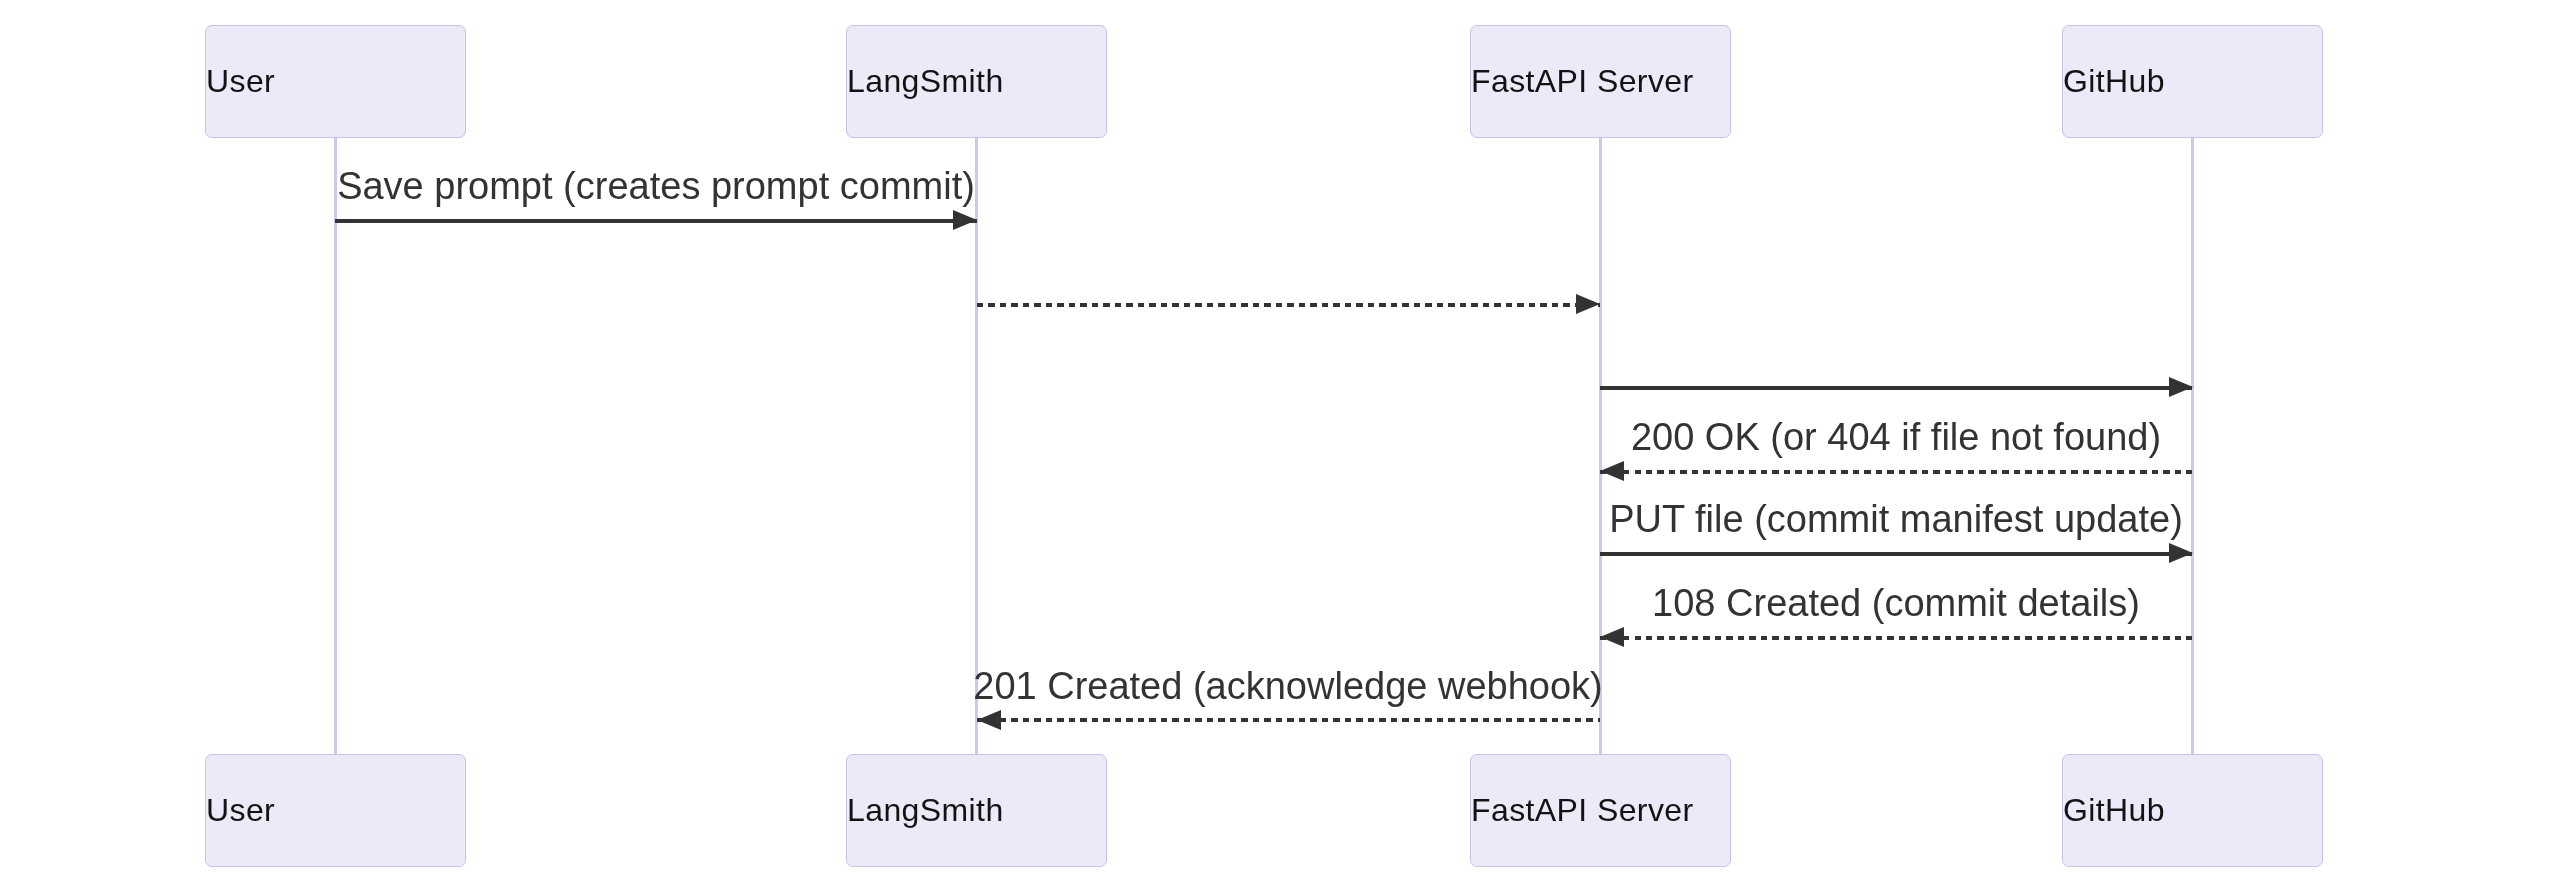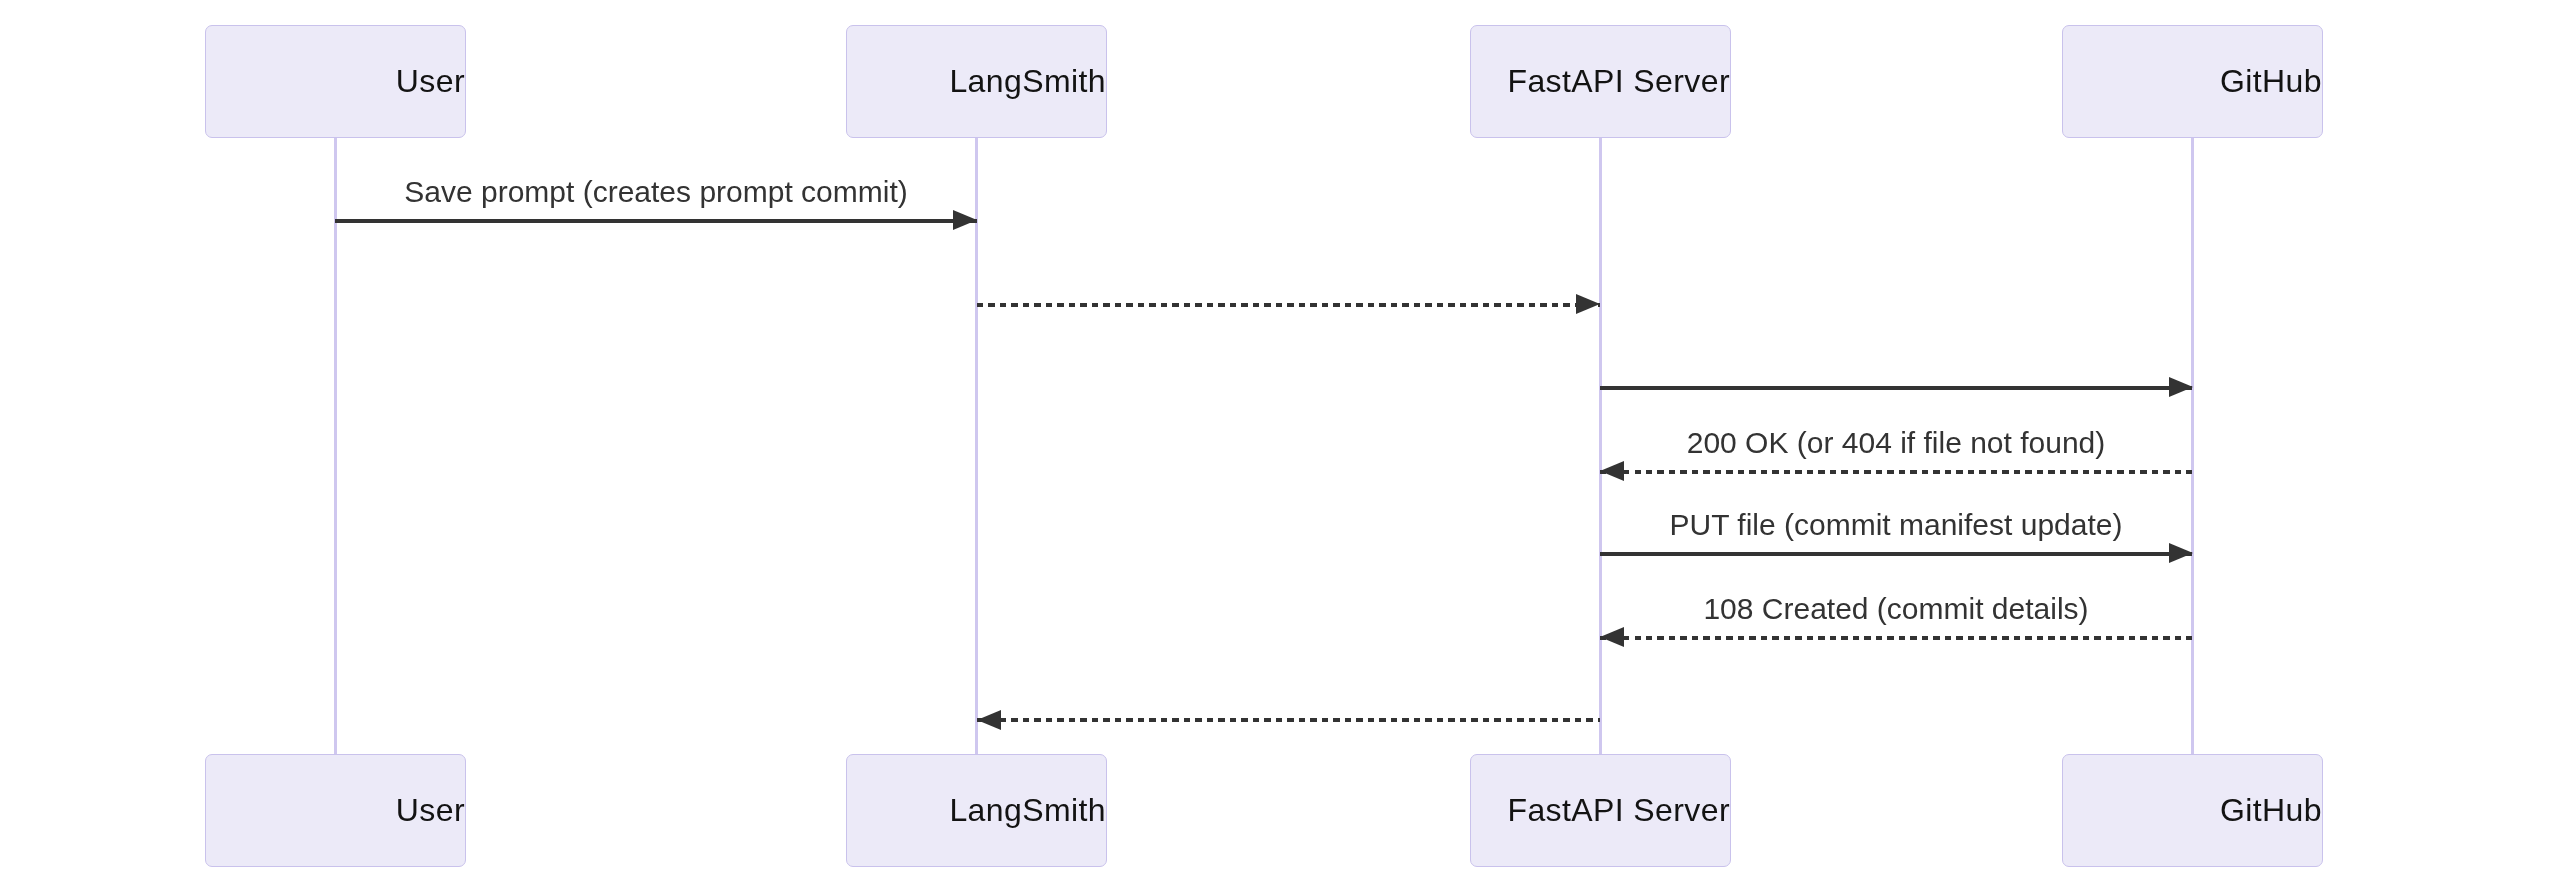--- a/index.html
+++ b/index.html
@@ -18,38 +18,38 @@
   .actor-box {
     position: absolute;
     box-sizing: border-box;
     width: 261px;
     height: 113px;
     background: #eceaf8;
     border: 1.8px solid #c9c2ec;
     border-radius: 7px;
     display: flex;
     align-items: center;
-    justify-content: flex-end;
+    justify-content: flex-start;
   }
   .actor-label {
     font-size: 32px;
     color: #131313;
     letter-spacing: 0.4px;
     white-space: nowrap;
   }
   .lifeline {
     position: absolute;
     width: 2.6px;
     background: #cfc7ef;
   }
   .msg-label {
     position: absolute;
     transform: translate(-50%, -100%);
     white-space: nowrap;
-    font-size: 30px;
+    font-size: 38px;
     color: #333333;
     line-height: 1.25;
   }
   .msg-line {
     position: absolute;
     height: 3.5px;
   }
   .msg-line.solid { background: #333333; }
   .msg-line.dashed {
     background: repeating-linear-gradient(90deg, #333333 0 6.2px, transparent 6.2px 11.5px);
@@ -107,14 +107,15 @@
     <div class="arrowhead left" style="top: 461px; left: 1600px;"></div>
     <div class="msg-label" style="left: 1896px; top: 461px;">200 OK (or 404 if file not found)</div>
     <div class="msg-line solid" style="left: 1600px; width: 592px; top: 552px;"></div>
     <div class="arrowhead right" style="top: 543px; left: 2169px;"></div>
     <div class="msg-label" style="left: 1896px; top: 543px;">PUT file (commit manifest update)</div>
     <div class="msg-line dashed" style="left: 1600px; width: 592px; top: 636px;"></div>
     <div class="arrowhead left" style="top: 627px; left: 1600px;"></div>
     <div class="msg-label" style="left: 1896px; top: 627px;">108 Created (commit details)</div>
     <div class="msg-line dashed" style="left: 977px; width: 623px; top: 718px;"></div>
     <div class="arrowhead left" style="top: 710px; left: 977px;"></div>
+    <div class="msg-label" style="left: 1288px; top: 710px;">201 Created (acknowledge webhook)</div>
   </div>
 
 
 </body></html>

